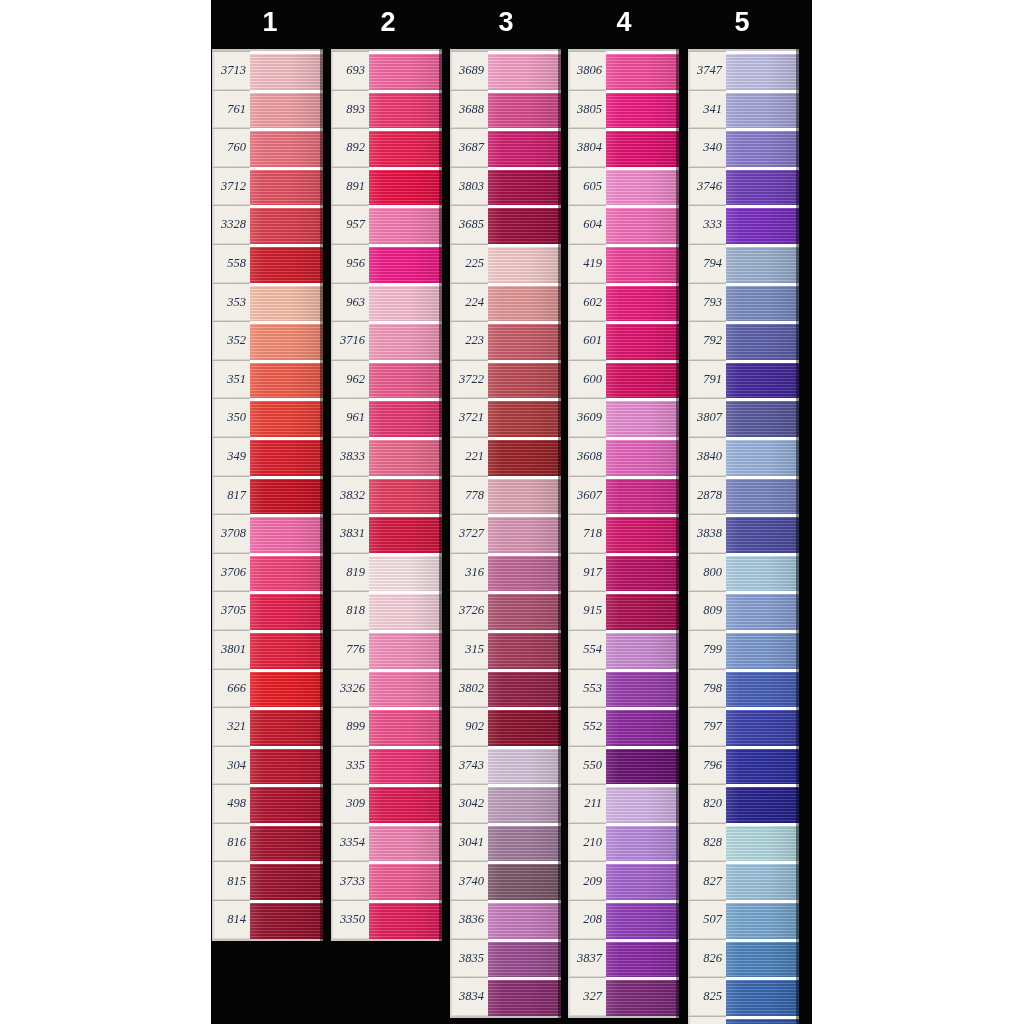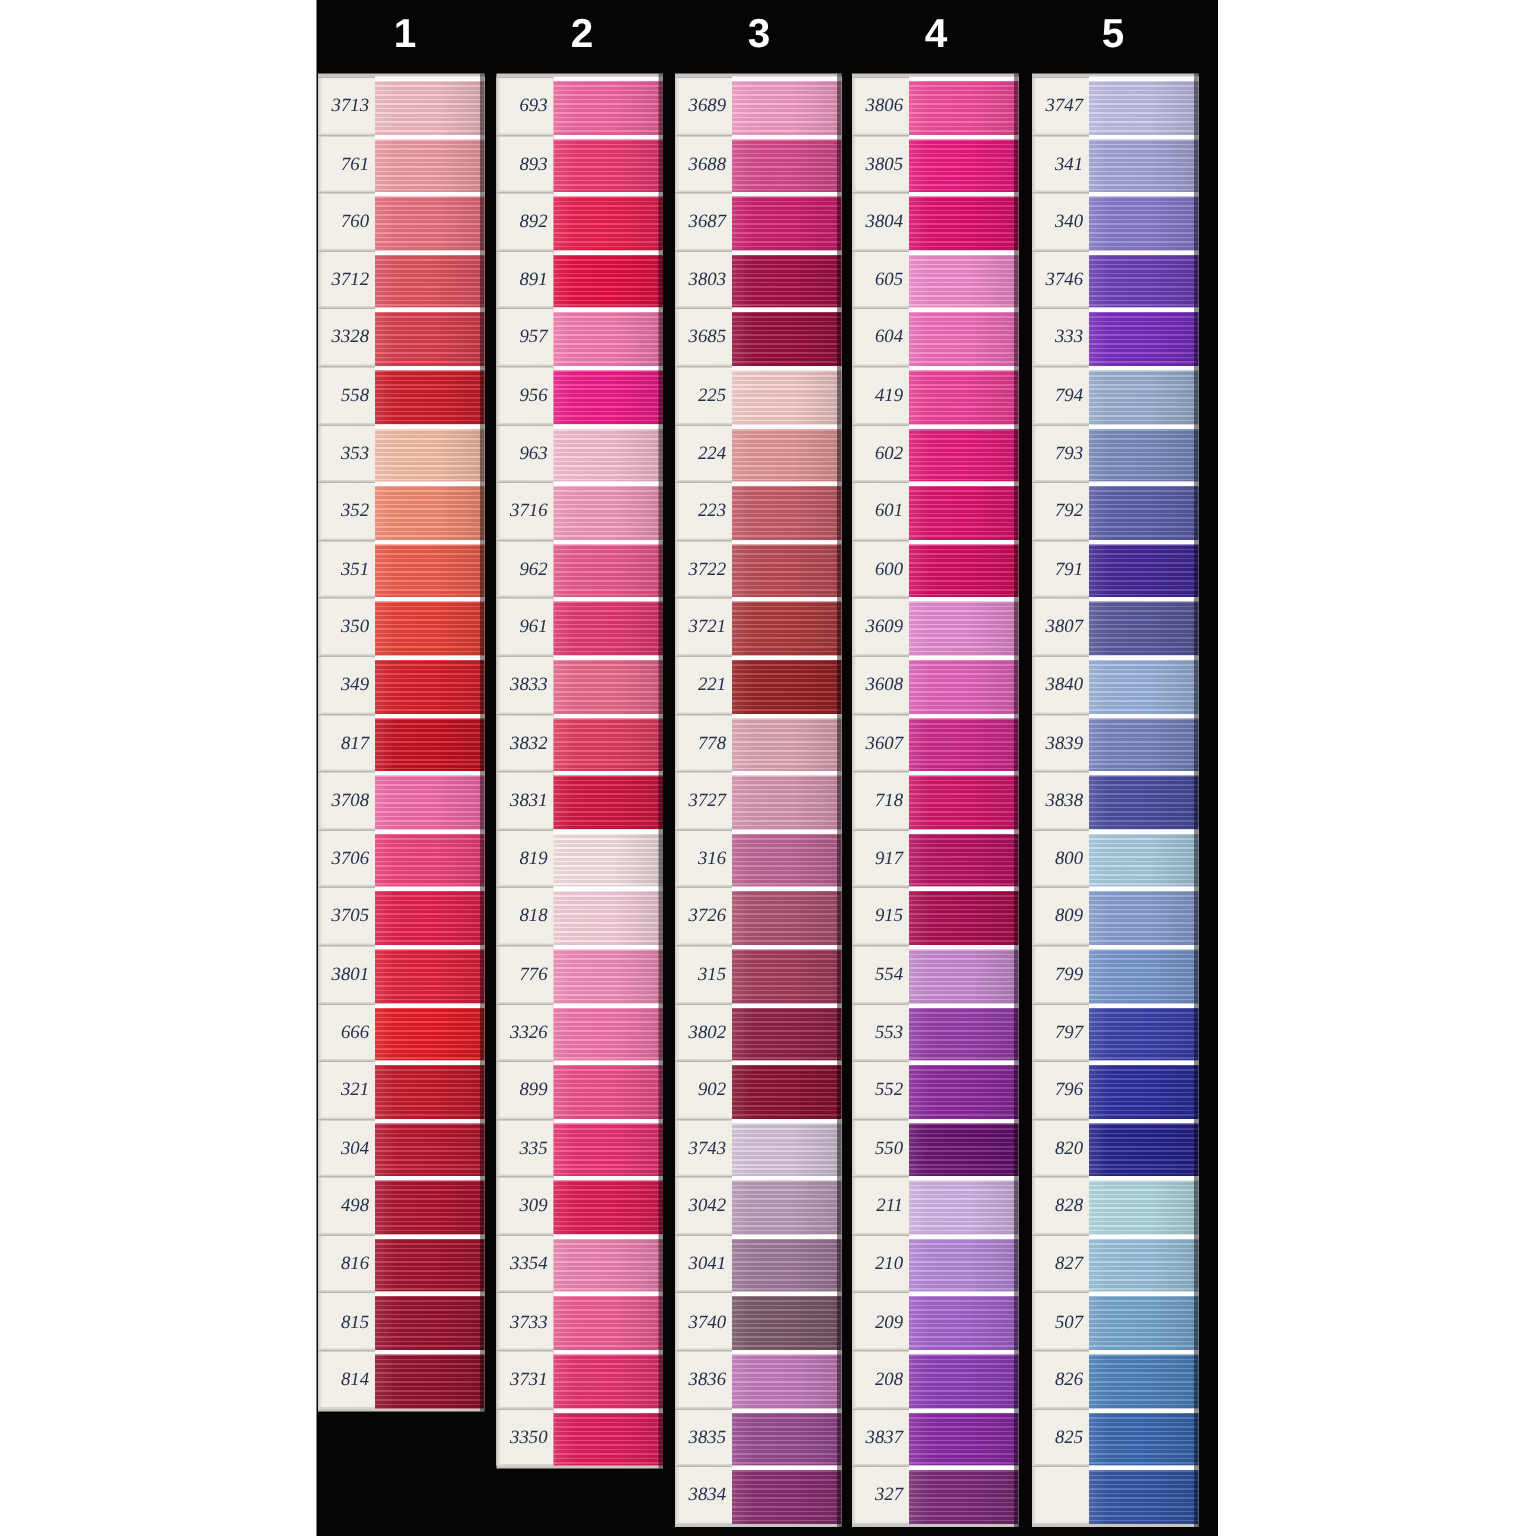--- a/index.html
+++ b/index.html
@@ -513,28 +513,20 @@
           <div class="row">
             <div class="row-label">
               <span>3733</span>
             </div>
             <div class="row-swatch" style="background: rgb(244, 97, 151);">
               <div class="thread"></div>
             </div>
           </div>
           <div class="row">
             <div class="row-label">
-              <span>3731</span>
-            </div>
-            <div class="row-swatch" style="background: rgb(236, 53, 114);">
-              <div class="thread"></div>
-            </div>
-          </div>
-          <div class="row">
-            <div class="row-label">
               <span>3350</span>
             </div>
             <div class="row-swatch" style="background: rgb(230, 30, 96);">
               <div class="thread"></div>
             </div>
           </div>
           <div class="col-edge-right"></div>
         </div>
       </div>
       <div class="column" style="left: 239px; top: 5px;">
@@ -1032,21 +1024,21 @@
           <div class="row">
             <div class="row-label">
               <span>3840</span>
             </div>
             <div class="row-swatch" style="background: rgb(157, 184, 224);">
               <div class="thread"></div>
             </div>
           </div>
           <div class="row">
             <div class="row-label">
-              <span>3839</span>
+              <span>2878</span>
             </div>
             <div class="row-swatch" style="background: rgb(122, 135, 196);">
               <div class="thread"></div>
             </div>
           </div>
           <div class="row">
             <div class="row-label">
               <span>3838</span>
             </div>
             <div class="row-swatch" style="background: rgb(78, 79, 164);">
@@ -1067,20 +1059,28 @@
             </div>
             <div class="row-swatch" style="background: rgb(140, 163, 216);">
               <div class="thread"></div>
             </div>
           </div>
           <div class="row">
             <div class="row-label">
               <span>799</span>
             </div>
             <div class="row-swatch" style="background: rgb(126, 156, 212);">
+              <div class="thread"></div>
+            </div>
+          </div>
+          <div class="row">
+            <div class="row-label">
+              <span>798</span>
+            </div>
+            <div class="row-swatch" style="background: rgb(74, 98, 188);">
               <div class="thread"></div>
             </div>
           </div>
           <div class="row">
             <div class="row-label">
               <span>797</span>
             </div>
             <div class="row-swatch" style="background: rgb(59, 66, 174);">
               <div class="thread"></div>
             </div>

